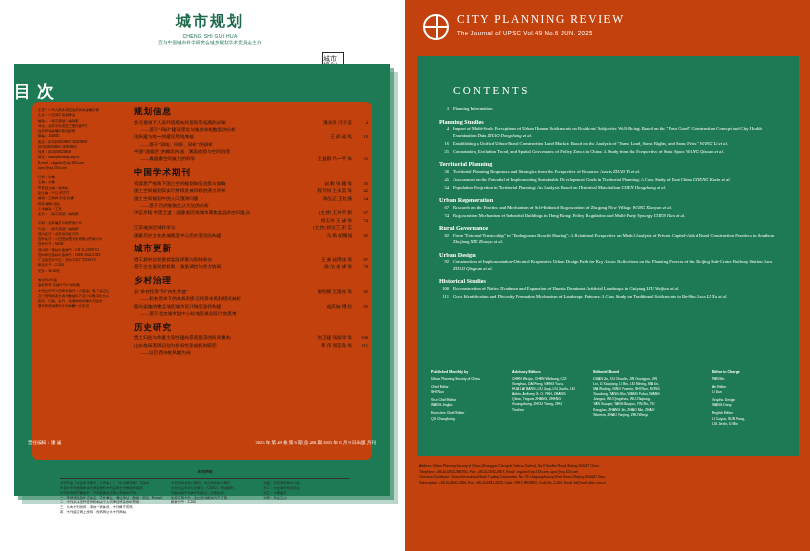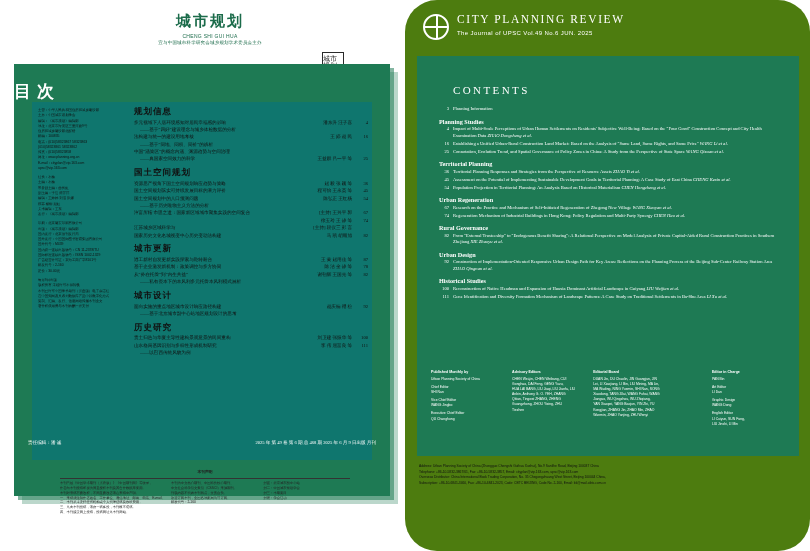--- a/index.html
+++ b/index.html
@@ -57,21 +57,22 @@
     background:#1e7a54; opacity:0.3;
   }
   .toc-title {
     position:absolute; left:14px; top:80px; width:376px;
     text-align:left; color:#ffffff;
     font-family:"Liberation Serif", serif;
     font-size:17px; font-weight:bold; letter-spacing:6px;
   }
   .white-card {
     position:absolute; left:32px; top:102px; width:340px; height:358px;
-    background:#0f766e;
+    background:#c2410c;
+    border-radius:6px;
   }
   .masthead {
     position:absolute; left:4px; top:4px; width:92px; height:348px;
     font-size:3.4px; line-height:1.55; color:#111; padding:2px 2px;
     overflow:hidden;
   }
   .masthead div { white-space:nowrap; overflow:hidden; }
   .masthead .mh-gap { height:4px; }
 
   .toc-body {
@@ -106,22 +107,21 @@
   }
   .lb-title { text-align:center; font-weight:bold; font-size:3.8px; margin-bottom:2px; }
   .lb-cols { display:flex; gap:6px; }
   .lb-col { flex:1; }
   .lb-line { white-space:nowrap; overflow:hidden; }
   .lb-rule { border-top:0.5px solid #333; margin:2px 0; }
 
   
   .right-page {
     position:absolute; left:405px; top:0; width:405px; height:551px;
-    background:#4d7c0f;
-    border-radius:32px;
+    background:#c2410c;
   }
   .right-header { position:absolute; left:0; top:0; width:405px; height:58px; }
   .globe {
     position:absolute; left:18px; top:14px; width:26px; height:26px;
     border-radius:50%; border:2px solid #ffffff;
   }
   .globe:before {
     content:""; position:absolute; left:11px; top:0px; width:2px; height:22px;
     background:#ffffff; transform:skewX(0deg);
   }
@@ -268,21 +268,21 @@
           <div class="entry">
             <span class="e-title">中国“涵策区”的概念内涵、渊源趋势与空间治理</span>
             <span class="e-auth"></span>
             <span class="e-pg"></span>
           </div>
           <div class="entry indent">
             <span class="e-title">——典国家空间效力的科学</span>
             <span class="e-auth">王益群  吕一平  等</span>
             <span class="e-pg">25</span>
           </div>
-          <div class="sec">国土空间规划</div>
+          <div class="sec">中国学术期刊</div>
           <div class="entry">
             <span class="e-title">资源思产视角下国土空间规划响应趋势与策略</span>
             <span class="e-auth">赵   毅  张   颖  等</span>
             <span class="e-pg">36</span>
           </div>
           <div class="entry">
             <span class="e-title">国土空间规划落实可持续发展目标的潜力评价</span>
             <span class="e-auth">程可怡  王永英  等</span>
             <span class="e-pg">45</span>
           </div>
@@ -320,31 +320,31 @@
           <div class="entry">
             <span class="e-title">港工新村自发更新实践探索与乾转耐合</span>
             <span class="e-auth">王   黉   赵用佳  等</span>
             <span class="e-pg">87</span>
           </div>
           <div class="entry">
             <span class="e-title">基于企业激发新机制：政策调控与多方协同</span>
             <span class="e-auth">陈   洁  金   静  等</span>
             <span class="e-pg">78</span>
           </div>
+          <div class="sec">乡村治理</div>
           <div class="entry">
             <span class="e-title">从“外在托管”到“内生共益”</span>
             <span class="e-auth">谢朝辉  王国光  等</span>
             <span class="e-pg">82</span>
           </div>
           <div class="entry indent">
             <span class="e-title">——私有资本下的本风利多元托管本风利模式展析</span>
             <span class="e-auth"></span>
             <span class="e-pg"></span>
           </div>
-          <div class="sec">城市设计</div>
           <div class="entry">
             <span class="e-title">面向实施的重点地区城市设计响应路径构建</span>
             <span class="e-auth">赵庆楠  禤   松</span>
             <span class="e-pg">92</span>
           </div>
           <div class="entry indent">
             <span class="e-title">——基于北京城市副中心站地区规划设计的思考</span>
             <span class="e-auth"></span>
             <span class="e-pg"></span>
           </div>

